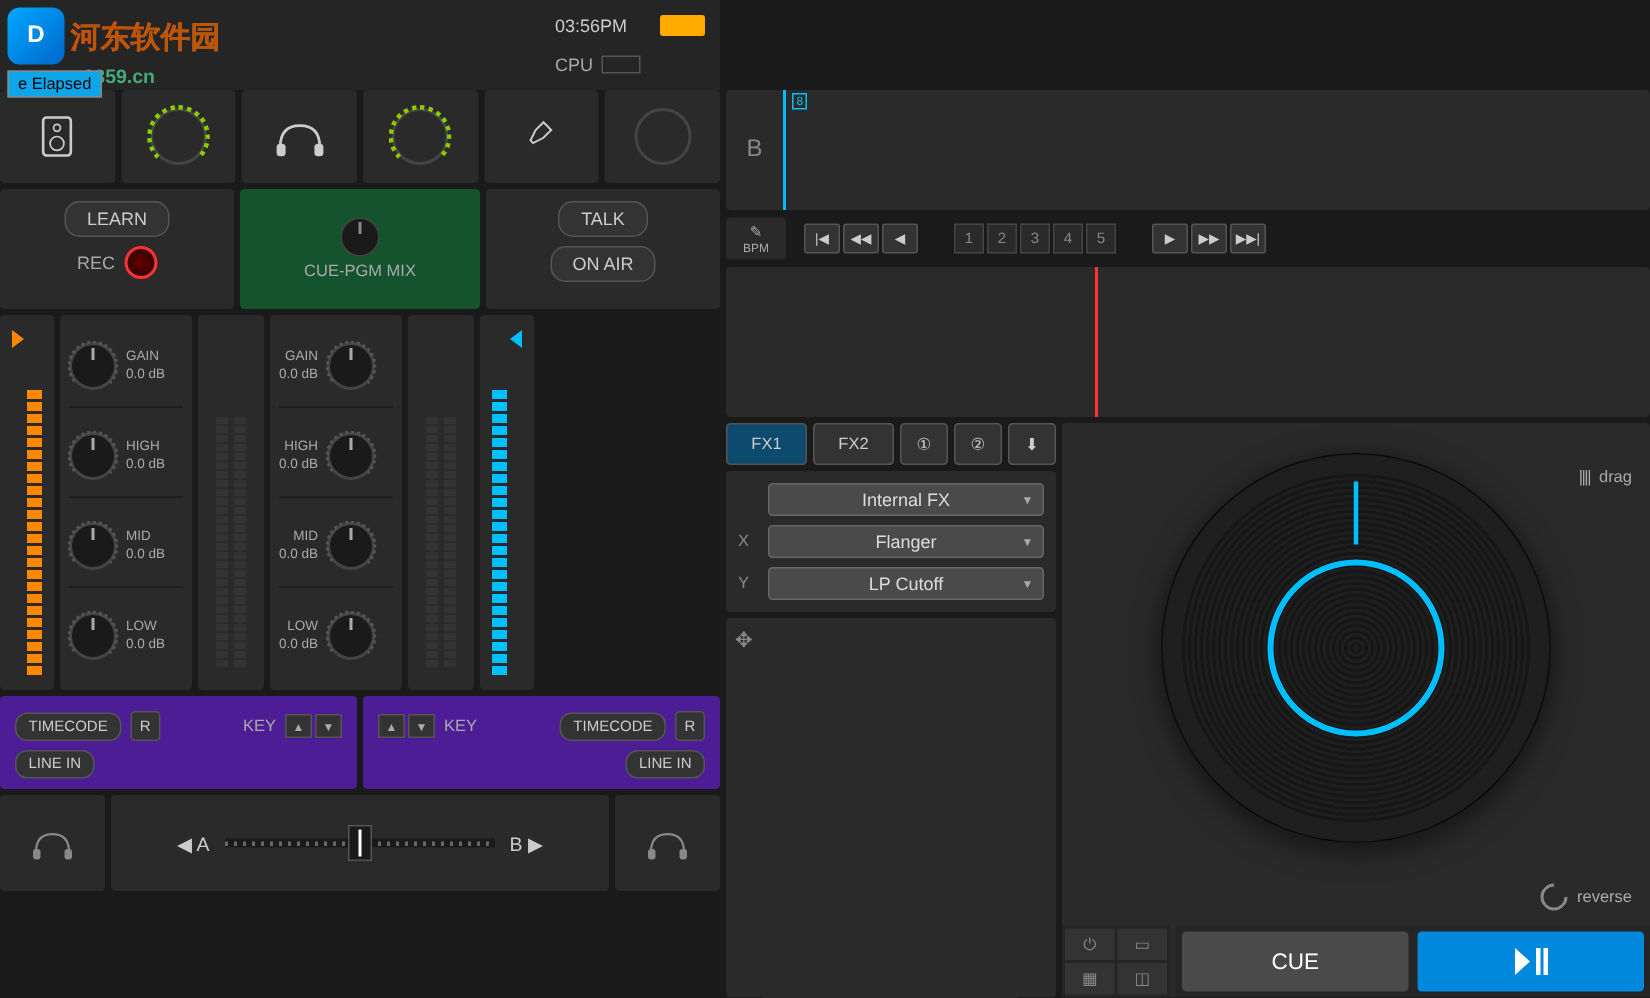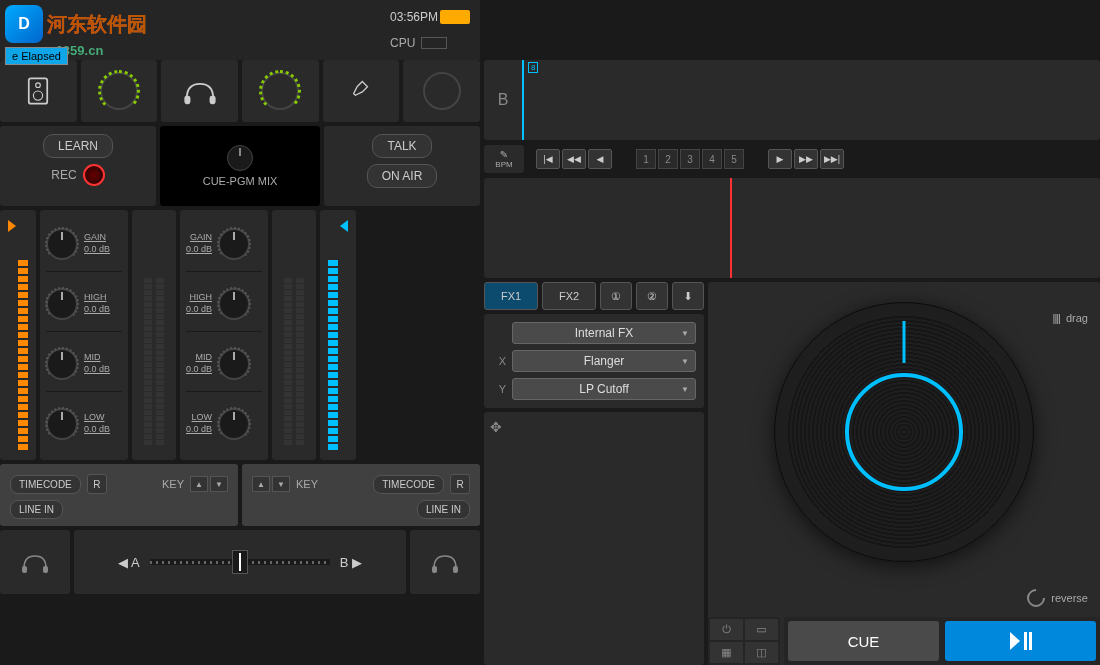--- a/index.html
+++ b/index.html
@@ -7,21 +7,21 @@
 
 
 .header { display: flex; height: 60px; }
 .header-left { width: 480px; display: flex; align-items: center; padding: 0 10px; background: #252525; }
 .logo { display: flex; align-items: center; gap: 6px; margin-left: 130px; }
 .logo-icon { width: 28px; height: 28px; border: 2px solid #00bfff; border-radius: 50%; display: flex; align-items: center; justify-content: center; }
 .logo-icon::after { content: ""; width: 14px; height: 14px; border: 2px solid #00bfff; border-radius: 50%; }
 .logo-text { font-size: 20px; color: #fff; font-weight: 300; }
 .logo-text .pro { color: #00bfff; }
 .header-status { margin-left: auto; text-align: right; }
-.time-row { display: flex; align-items: flex-end; gap: 2px; margin-bottom: 12px; }
+.time-row { display: flex; align-items: flex-end; gap: 22px; margin-bottom: 12px; }
 .time { font-size: 12px; color: #ccc; }
 .battery { width: 30px; height: 14px; background: #ffaa00; border-radius: 2px; }
 .cpu-row { display: flex; align-items: center; gap: 6px; font-size: 12px; }
 .cpu-bar { width: 26px; height: 12px; border: 1px solid #555; }
 
 .header-right { flex: 1; display: flex; align-items: center; padding: 0 20px; background: #252525; margin-left: 4px; }
 .timer { font-size: 22px; color: #fff; font-weight: 300; }
 .drag-text { margin-left: 30px; font-size: 15px; color: #00bfff; }
 
 
@@ -42,31 +42,31 @@
 .knob-cell { flex: 1; background: #2a2a2a; display: flex; align-items: center; justify-content: center; border-radius: 3px; }
 .knob { width: 38px; height: 38px; border-radius: 50%; border: 2px solid #444; position: relative; }
 .knob.green::before { content: ""; position: absolute; inset: -4px; border: 3px dotted #88cc00; border-radius: 50%; border-bottom-color: transparent; }
 .knob-cell.speaker svg { width: 26px; height: 30px; }
 .knob-cell .hp-icon { width: 36px; height: 30px; }
 .knob-cell .mic-icon { width: 22px; height: 26px; }
 
 
 .ctrl-row { display: flex; gap: 4px; height: 80px; }
 .ctrl-left { width: 156px; background: #2a2a2a; padding: 8px; display: flex; flex-direction: column; gap: 6px; align-items: center; border-radius: 3px; }
-.ctrl-mid { flex: 1; background: #000000; display: flex; flex-direction: column; align-items: center; justify-content: center; border-radius: 3px; }
+.ctrl-mid { flex: 1; background: #14532d; display: flex; flex-direction: column; align-items: center; justify-content: center; border-radius: 3px; }
 .ctrl-right { width: 156px; background: #2a2a2a; padding: 8px; display: flex; flex-direction: column; gap: 6px; align-items: center; border-radius: 3px; }
 .btn { background: #333; border: 1px solid #555; color: #ccc; font-size: 12px; padding: 4px 14px; border-radius: 10px; cursor: pointer; }
 .rec-row { display: flex; align-items: center; gap: 6px; }
 .rec-btn { width: 22px; height: 22px; border-radius: 50%; border: 2px solid #ff3333; background: radial-gradient(circle, #660000, #220000); }
 .small-knob { width: 26px; height: 26px; border-radius: 50%; background: #1a1a1a; border: 1px solid #444; position: relative; }
 .small-knob::after { content: ""; position: absolute; top: 2px; left: 50%; width: 2px; height: 8px; background: #888; transform: translateX(-50%); }
 .cue-label { font-size: 11px; color: #aaa; margin-top: 4px; }
 
 
-.eq-section { display: flex; gap: 4px; height: 250px; text-decoration: underline; }
+.eq-section { display: flex; gap: 4px; height: 250px; }
 .meter-col { width: 36px; background: #2a2a2a; display: flex; justify-content: center; padding: 10px 0; border-radius: 3px; }
 .meter { width: 10px; display: flex; flex-direction: column-reverse; gap: 2px; }
 .meter .seg { height: 6px; background: #333; }
 .meter.orange .seg.on { background: #ff8800; }
 .meter.blue .seg.on { background: #00bfff; }
 .meter-tri { width: 0; height: 0; border-style: solid; }
 .meter-tri.left { border-width: 6px 0 6px 8px; border-color: transparent transparent transparent #ff8800; margin-right: 2px; align-self: flex-start; }
 .meter-tri.right { border-width: 6px 8px 6px 0; border-color: transparent #00bfff transparent transparent; margin-left: 2px; align-self: flex-start; }
 .eq-col { width: 88px; background: #2a2a2a; padding: 6px; display: flex; flex-direction: column; gap: 4px; border-radius: 3px; }
 .eq-knob-row { display: flex; align-items: center; gap: 6px; height: 56px; border-bottom: 1px solid #1a1a1a; }
@@ -75,21 +75,21 @@
 .eq-knob::before { content: ""; position: absolute; inset: -3px; border: 2px dotted #555; border-radius: 50%; border-bottom-color: transparent; }
 .eq-knob::after { content: ""; position: absolute; top: 2px; left: 50%; width: 2px; height: 8px; background: #aaa; transform: translateX(-50%); }
 .eq-label { font-size: 9px; color: #aaa; line-height: 1.3; }
 .fader-col { width: 44px; background: #2a2a2a; display: flex; justify-content: center; align-items: center; border-radius: 3px; }
 .dual-meter { display: flex; gap: 4px; height: 220px; }
 .dm { width: 8px; display: flex; flex-direction: column-reverse; gap: 1px; }
 .dm .s { height: 5px; background: #333; }
 
 
 .tc-row { display: flex; gap: 4px; height: 62px; }
-.tc-cell { flex: 1; background: #404040; padding: 10px; display: flex; flex-direction: column; gap: 6px; border-radius: 3px; }
+.tc-cell { flex: 1; background: #4c1d95; padding: 10px; display: flex; flex-direction: column; gap: 6px; border-radius: 3px; }
 .tc-top { display: flex; gap: 6px; align-items: center; }
 .pill { background: #333; border: 1px solid #555; color: #ccc; font-size: 10px; padding: 3px 8px; border-radius: 8px; }
 .r-btn { width: 20px; height: 20px; border: 1px solid #555; background: #333; color: #ccc; font-size: 10px; border-radius: 3px; display: flex; align-items: center; justify-content: center; }
 .key-arrows { display: flex; gap: 2px; }
 .key-arrow { width: 18px; height: 16px; background: #333; border: 1px solid #555; display: flex; align-items: center; justify-content: center; font-size: 8px; }
 
 
 .cf-row { display: flex; gap: 4px; height: 64px; }
 .cf-hp { width: 70px; background: #2a2a2a; display: flex; align-items: center; justify-content: center; border-radius: 3px; }
 .cf-mid { flex: 1; background: #2a2a2a; display: flex; align-items: center; justify-content: center; gap: 10px; border-radius: 3px; }
@@ -116,21 +116,21 @@
 .playhead { position: absolute; left: 40%; top: 0; bottom: 0; width: 2px; background: #ff3333; }
 
 
 .fx-jog { flex: 1; display: flex; gap: 4px; }
 .fx-panel { width: 220px; display: flex; flex-direction: column; gap: 4px; }
 .fx-tabs { display: flex; gap: 4px; height: 28px; }
 .fx-tab { flex: 1; background: #333; border: 1px solid #555; display: flex; align-items: center; justify-content: center; font-size: 11px; color: #ccc; border-radius: 3px; }
 .fx-tab.active { background: #0c4a6e; }
 .fx-tab.sm { flex: 0 0 32px; }
 .fx-drops { background: #2a2a2a; padding: 8px; display: flex; flex-direction: column; gap: 6px; border-radius: 3px; }
-.fx-drop-row { display: flex; align-items: center; gap: 6px; text-align: right; }
+.fx-drop-row { display: flex; align-items: center; gap: 6px; }
 .fx-drop-label { width: 14px; font-size: 11px; color: #888; }
 .fx-drop { flex: 1; background: #4a4a4a; border: 1px solid #666; height: 22px; display: flex; align-items: center; justify-content: center; font-size: 12px; color: #ddd; border-radius: 3px; position: relative; }
 .fx-drop-arrow { position: absolute; right: 6px; font-size: 8px; color: #aaa; }
 .fx-pad { flex: 1; background: #2a2a2a; border-radius: 3px; padding: 6px; }
 .fx-cross { font-size: 14px; color: #888; }
 
 .jog-panel { flex: 1; background: #2a2a2a; border-radius: 3px; position: relative; }
 .jog-wheel { position: absolute; top: 20px; left: 50%; transform: translateX(-50%); width: 260px; height: 260px; }
 .jog-outer { width: 100%; height: 100%; border-radius: 50%; background: radial-gradient(circle, #181818 0%, #222 40%, #1a1a1a 100%); border: 1px solid #0a0a0a; box-shadow: 0 4px 20px rgba(0,0,0,0.6); position: relative; }
 .jog-ring { position: absolute; inset: 70px; border: 4px solid #00bfff; border-radius: 50%; }

